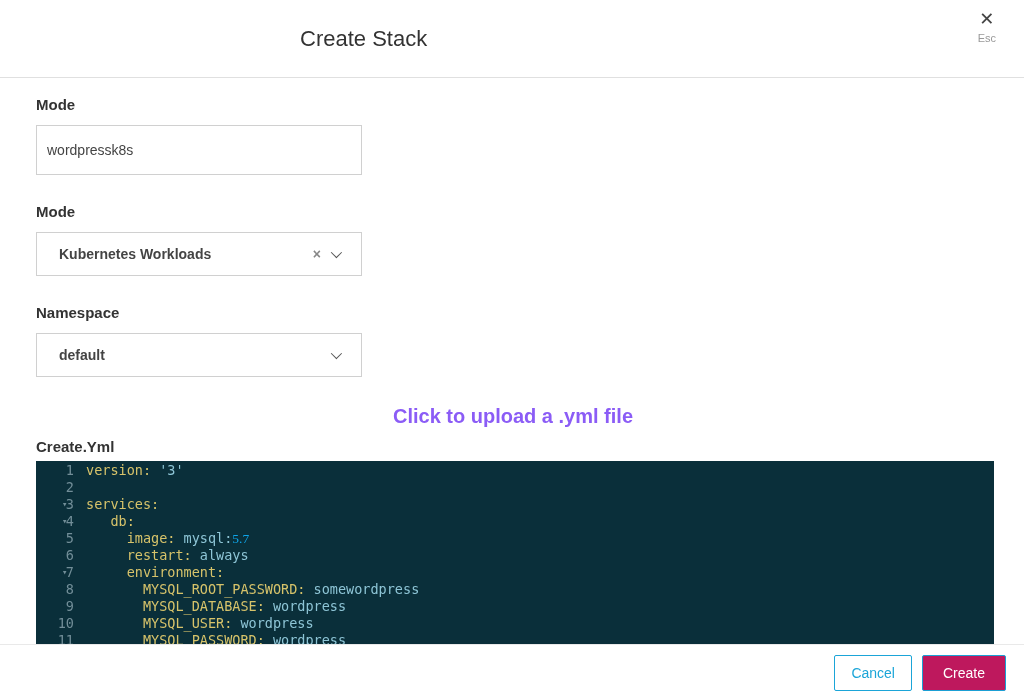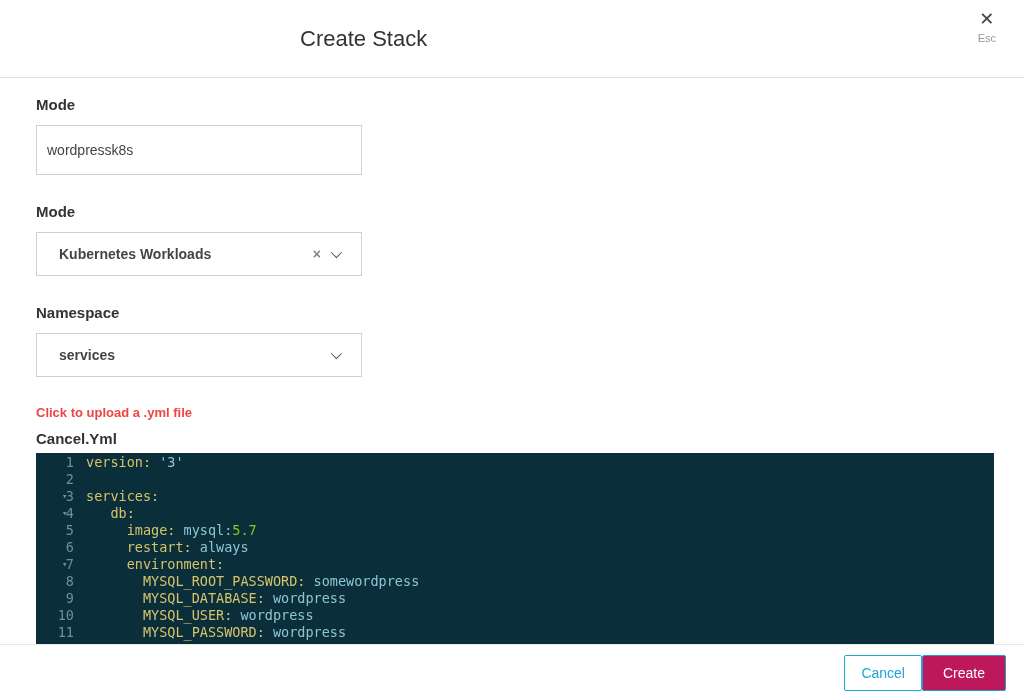--- a/index.html
+++ b/index.html
@@ -93,23 +93,23 @@
       width: 8px;
       height: 8px;
       border-right: 1.5px solid #555;
       border-bottom: 1.5px solid #555;
       transform: rotate(45deg) translateY(-2px);
     }
     .field-group {
       margin-bottom: 28px;
     }
     .upload-link {
-      text-align: left;
-      color: #ef4444;
-      font-size: 13px;
+      text-align: center;
+      color: #8b5cf6;
+      font-size: 20px;
       font-weight: 600;
       margin: 8px 4px 10px 0;
       cursor: pointer;
     }
     .editor-label {
       font-size: 15px;
       font-weight: 600;
       color: #333;
       margin-bottom: 6px;
     }
@@ -141,33 +141,34 @@
       left: 26px;
     }
     .code-lines {
       padding-top: 1px;
       padding-left: 6px;
       white-space: pre;
     }
     .code-line { height: 17px; }
     .tok-key { color: #d7c36a; }
     .tok-str { color: #8ec5d6; }
-    .tok-num { color: #84cc16; }
+    .tok-num { color: #0ea5e9; font-family: Liberation Serif, serif; }
     .footer {
       position: absolute;
       bottom: 0;
       left: 0;
       right: 0;
       height: 56px;
       border-top: 1px solid #e9e9e9;
       background: #fff;
       display: flex;
       align-items: center;
       justify-content: flex-end;
       padding-right: 18px;
+      gap: 10px;
     }
     .btn {
       height: 36px;
       padding: 0 16px;
       font-size: 14px;
       border-radius: 2px;
       cursor: pointer;
       display: inline-flex;
       align-items: center;
       justify-content: center;
@@ -207,28 +208,28 @@
     <div class="select-wrap">
       <span class="select-value">Kubernetes Workloads</span>
       <span class="select-clear">×</span>
       <span class="chevron"></span>
     </div>
   </div>
 
   <div class="field-group">
     <div class="field-label">Namespace</div>
     <div class="select-wrap">
-      <span class="select-value">services</span>
+      <span class="select-value">default</span>
       <span class="chevron"></span>
     </div>
   </div>
 
   <div class="upload-link">Click to upload a .yml file</div>
 
-  <div class="editor-label">Cancel.Yml</div>
+  <div class="editor-label">Create.Yml</div>
   <div class="editor">
     <div class="gutter" id="gutter">
         <div class="gutter-line">1</div>
         <div class="gutter-line">2</div>
         <div class="gutter-line">3<span class="fold">▾</span></div>
         <div class="gutter-line">4<span class="fold">▾</span></div>
         <div class="gutter-line">5</div>
         <div class="gutter-line">6</div>
         <div class="gutter-line">7<span class="fold">▾</span></div>
         <div class="gutter-line">8</div>

